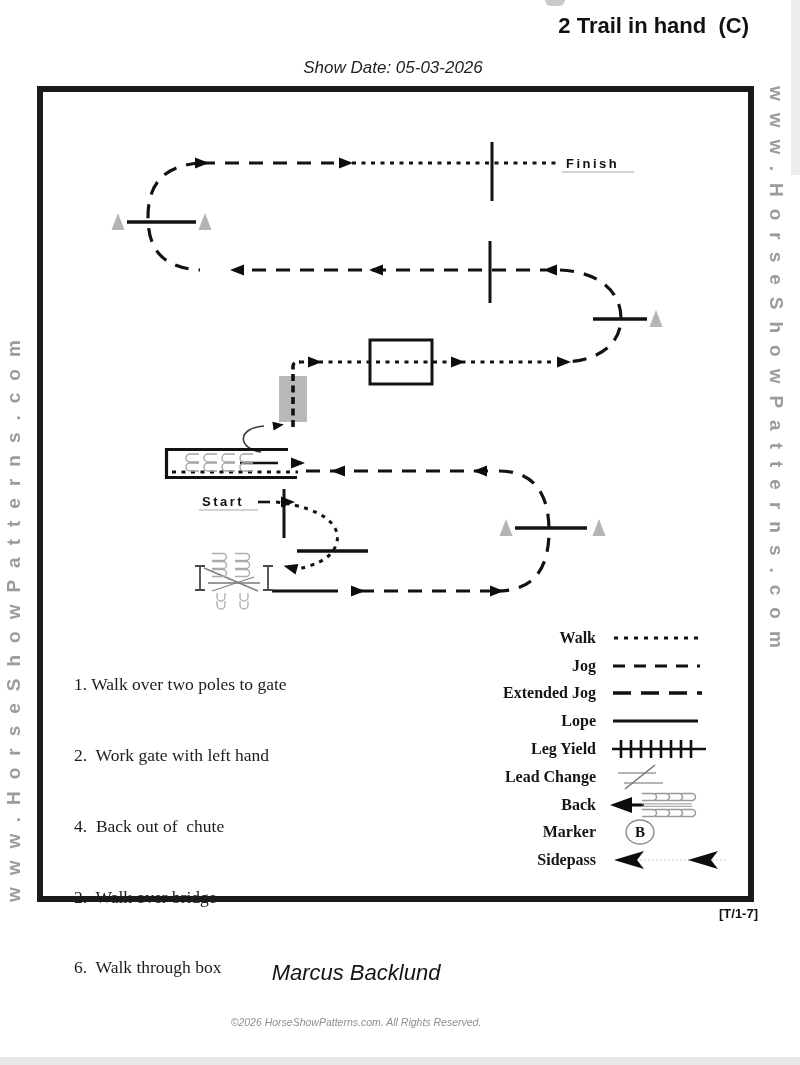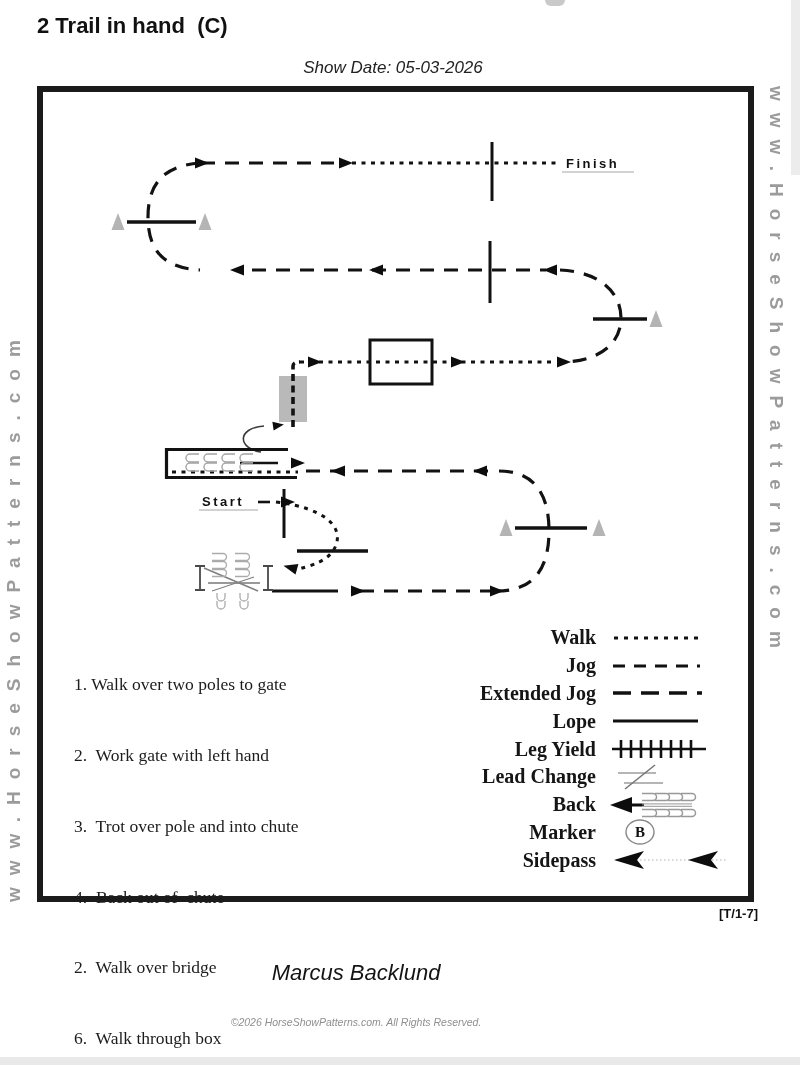--- a/index.html
+++ b/index.html
@@ -3,21 +3,21 @@
 <meta charset="utf-8">
 <style>
   html,body { margin:0; padding:0; background:#fff; }
   .page { position:relative; width:800px; height:1065px; background:#ffffff; overflow:hidden;
           font-family:"Liberation Sans", sans-serif; }
 
   .top-blob { position:absolute; left:545px; top:0; width:20px; height:6px; background:#c9c9c9; border-radius:0 0 6px 6px; }
   .right-strip { position:absolute; right:0; top:0; width:9px; height:175px; background:#ececec; }
   .bottom-bar { position:absolute; left:0; bottom:0; width:800px; height:8px; background:#e9e9e9; }
 
-  .page-title { position:absolute; left:37px; top:13px; width:712px; text-align:left;
+  .page-title { position:absolute; left:37px; top:13px; width:712px; text-align:right;
                 font-size:22px; font-weight:bold; color:#111; white-space:pre; }
   .show-date { position:absolute; left:37px; top:58px; width:712px; text-align:center;
                font-size:17px; font-style:italic; color:#222; white-space:pre; }
 
   .frame { position:absolute; left:37px; top:86px; width:717px; height:816px;
            border:6px solid #1b1b1b; box-sizing:border-box; background:transparent; }
 
   .watermark { position:absolute; top:86px; height:816px; color:#9b9b9b; font-weight:bold;
                font-size:19px; letter-spacing:12px; writing-mode:vertical-rl; white-space:nowrap; }
   .wm-right { right:13px; }
@@ -25,21 +25,21 @@
 
   svg.course { position:absolute; left:0; top:0; width:800px; height:1065px; }
 
   .instructions { position:absolute; left:74px; top:626px; width:415px;
                   font-family:"Liberation Serif", serif; font-size:17.5px; line-height:23.6px;
                   color:#1c1c1c; white-space:pre; }
 
   .legend { position:absolute; left:468px; top:624px; width:282px; }
   .legend-row { display:flex; align-items:center; height:27.8px; }
   .legend-label { width:128px; text-align:right; padding-right:12px;
-                  font-family:"Liberation Serif", serif; font-weight:bold; font-size:20px; color:#151515;
+                  font-family:"Liberation Serif", serif; font-weight:bold; font-size:16px; color:#151515;
                   white-space:nowrap; }
   .legend-sym { position:relative; width:140px; height:26px; }
   .legend-sym svg { display:block; }
 
   .pattern-code { position:absolute; right:42px; top:906px; font-size:13px; font-weight:bold; color:#111; }
   .provided-by { position:absolute; left:0; top:929px; width:712px; text-align:center;
                  font-size:21px; font-weight:bold; color:#0e0e0e; white-space:pre; }
   .provider-name { position:absolute; left:0; top:960px; width:712px; text-align:center;
                    font-size:22px; font-style:italic; color:#141414; white-space:pre; }
   .copyright { position:absolute; left:0; top:1016px; width:712px; text-align:center;
@@ -171,21 +171,20 @@
       </g>
     </g>
 
     <text class="course-label" x="202" y="506">Start</text>
     <text class="course-label" x="566" y="168">Finish</text>
   </svg>
 
   <div class="instructions">
     <div>1. Walk over two poles to gate</div>
     <div>2.  Work gate with left hand</div>
-    <div>3.  Trot over pole and into chute</div>
     <div>4.  Back out of  chute</div>
     <div>2.  Walk over bridge</div>
     <div>6.  Walk through box</div>
     
     
     
   </div>
 
   <div class="legend">
 

